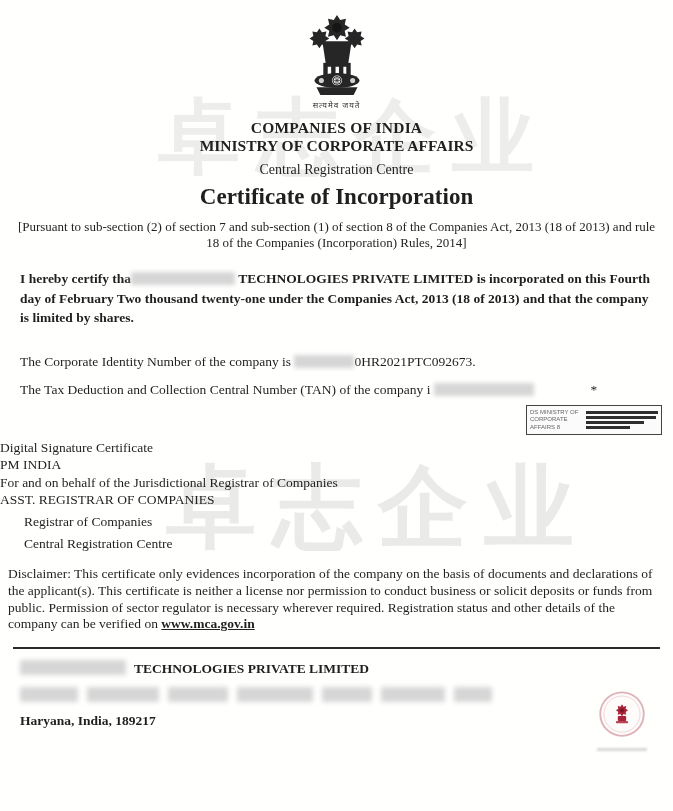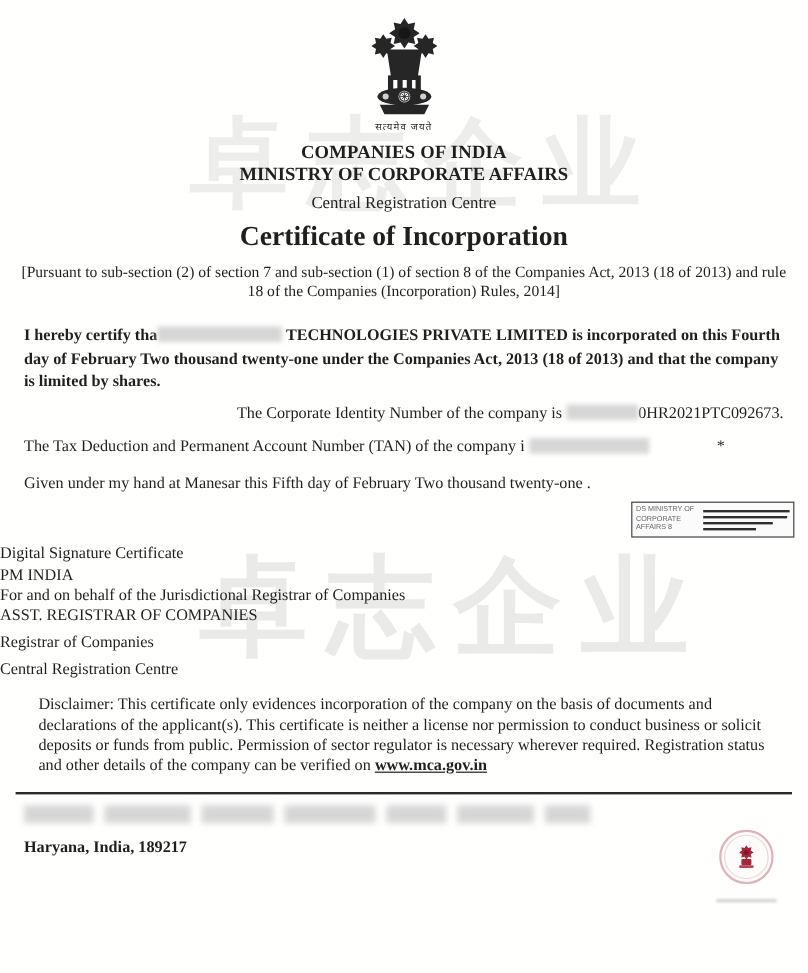--- a/index.html
+++ b/index.html
@@ -27,21 +27,21 @@
   .emblem{display:block;margin:0 auto;}
   .emblem-caption{font-size:8px;margin-top:1px;color:#2a2a2a;letter-spacing:1px;line-height:1.2;}
   .gov{font-weight:bold;font-size:15.5px;line-height:1.18;margin-top:8px;letter-spacing:.2px;}
   .ministry{font-weight:bold;font-size:15.5px;line-height:1.18;}
   .centre{font-size:14px;margin-top:7px;}
   .cert-title{font-weight:bold;font-size:23px;margin-top:6px;line-height:1.15;}
   .pursuant{font-size:13px;margin:8px auto 0;width:652px;line-height:1.3;}
   
   .bodytxt{padding:0 20px;font-size:13.5px;line-height:1.42;}
   .para1{margin-top:17px;font-weight:bold;}
-  .cin-line{margin-top:7px;text-align:right;}
+  .cin-line{margin-top:25px;}
   .pan-line{margin-top:15px;}
   .tan-line{margin-top:9px;}
   .given-line{margin-top:12px;}
   
   .redact{
     display:inline-block;background:#d6d6d6;border-radius:1px;
     height:13px;vertical-align:-2px;filter:blur(2px);
   }
   .redact-lg{height:15px;filter:blur(2.5px);}
   
@@ -51,23 +51,23 @@
     display:flex;align-items:center;gap:4px;padding:2px 3px;box-sizing:border-box;
   }
   .stamp-label{
     font-family:"Liberation Sans", sans-serif;
     font-size:6px;line-height:1.25;color:#666;flex:0 0 52px;
   }
   .stamp-lines{flex:1;display:flex;flex-direction:column;gap:2.5px;}
   .stamp-lines .sline{height:2.5px;background:#2e2e2e;filter:blur(.6px);}
   
   .sig-block{text-align:left;padding-right:20px;margin-top:4px;font-weight:normal;font-size:13.5px;line-height:1.28;}
-  .sig-block .gap{margin-top:5px;}
+  .sig-block .gap{margin-top:5px;padding-left:24px;}
   
-  .disclaimer{padding:0 32px;margin-top:13px;font-size:13.5px;line-height:1.25;}
+  .disclaimer{padding:0 8px;margin-top:13px;font-size:13.5px;line-height:1.25;}
   .mca-link{font-weight:bold;text-decoration:underline;color:#1f1f1f;cursor:pointer;}
   
   .divider{border:none;border-top:2px solid #2b2b2b;width:647px;margin:14px auto 0;}
   .mailing{padding:0 20px;position:relative;}
   .mailing-heading{font-weight:bold;font-size:13.5px;margin-top:8px;}
   .company-line{margin-top:11px;font-weight:bold;font-size:13.5px;}
   .addr-line{margin-top:9px;white-space:nowrap;}
   .addr-line .redact{margin-right:9px;}
   .city-line{margin-top:9px;font-weight:bold;font-size:13.5px;}
   
@@ -117,23 +117,22 @@
     </div>
 
     <div class="bodytxt">
       <div class="para1">
         <span>I hereby certify tha</span><span class="redact" style="width:104px;"></span><span> TECHNOLOGIES PRIVATE LIMITED is incorporated on this Fourth day of February Two thousand twenty-one under the Companies Act, 2013 (18 of 2013) and that the company is limited by shares.</span>
       </div>
       <div class="cin-line">
         <span>The Corporate Identity Number of the company is </span><span class="redact" style="width:60px;"></span><span>0HR2021PTC092673.</span>
       </div>
       <div class="tan-line">
-        <span>The Tax Deduction and Permanent Account Number (TAN) of the company i</span><span class="redact" style="width:100px;margin-left:4px;margin-right:56px;"></span><span>*</span>
+        <span>The Tax Deduction and Collection Central Number (TAN) of the company i</span><span class="redact" style="width:100px;margin-left:4px;margin-right:56px;"></span><span>*</span>
       </div>
-      <div class="given-line">Given under my hand at Manesar this Fifth day of February Two thousand twenty-one .</div>
     </div>
 
     <div class="stamp-row">
       <div class="stamp-box">
         <div class="stamp-label">
           <div>DS MINISTRY OF</div>
           <div>CORPORATE AFFAIRS 8</div>
         </div>
         <div class="stamp-lines">
           <div class="sline" style="width:72px;"></div>
@@ -153,20 +152,23 @@
       <div class="gap">Central Registration Centre</div>
     </div>
 
     <div class="disclaimer">
       <span>Disclaimer: This certificate only evidences incorporation of the company on the basis of documents and declarations of the applicant(s). This certificate is neither a license nor permission to conduct business or solicit deposits or funds from public. Permission of sector regulator is necessary wherever required. Registration status and other details of the company can be verified on </span><a class="mca-link">www.mca.gov.in</a>
     </div>
 
     <hr class="divider">
 
     <div class="mailing">
+      <div class="company-line">
+        <span class="redact redact-lg" style="width:106px;margin-right:8px;"></span><span>TECHNOLOGIES PRIVATE LIMITED</span>
+      </div>
       <div class="addr-line">
         <span class="redact redact-lg" style="width:58px;"></span><span class="redact redact-lg" style="width:72px;"></span><span class="redact redact-lg" style="width:60px;"></span><span class="redact redact-lg" style="width:76px;"></span><span class="redact redact-lg" style="width:50px;"></span><span class="redact redact-lg" style="width:64px;"></span><span class="redact redact-lg" style="width:38px;"></span>
       </div>
       <div class="city-line">Haryana, India, 189217</div>
     </div>
 
     <div class="seal-wrap">
       <svg width="50" height="50" viewBox="0 0 54 54">
         <circle cx="27" cy="26" r="23.5" fill="#fefbfb" stroke="#dfb2b9" stroke-width="2"></circle>
         <circle cx="27" cy="26" r="19.5" fill="none" stroke="#eed4d8" stroke-width="1"></circle>

